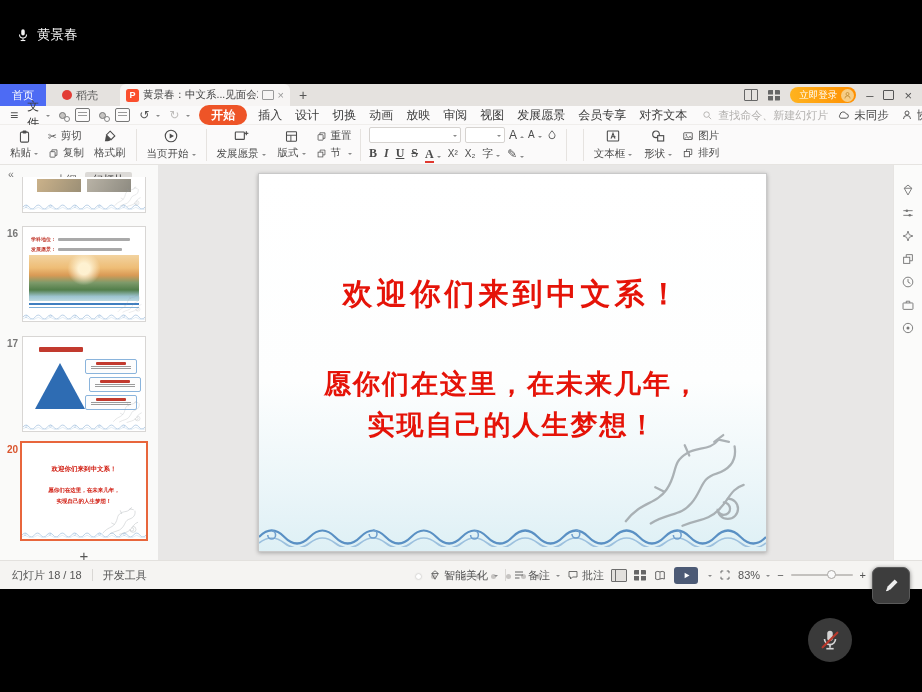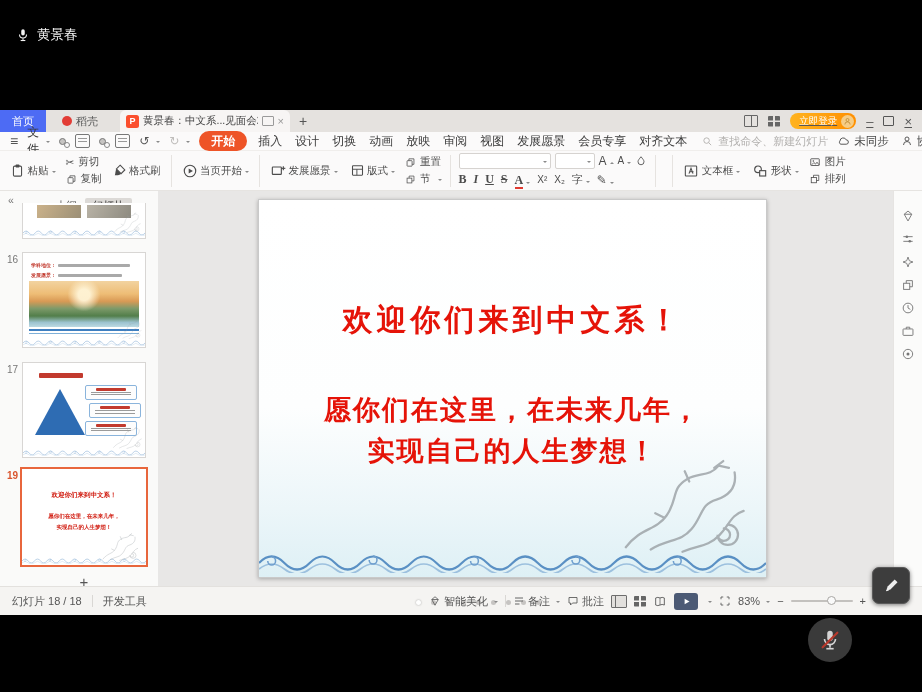--- a/index.html
+++ b/index.html
@@ -6,33 +6,33 @@
   .stage{position:relative;width:922px;height:692px;background:#000;overflow:hidden;
          font-family:"Liberation Sans","DejaVu Sans",sans-serif;-webkit-font-smoothing:antialiased;}
   .abs{position:absolute;}
   svg.i{display:inline-block;vertical-align:middle;flex:none;}
   
   .cv{display:inline-block;width:0;height:0;border:2.6px solid transparent;border-top-color:#8a8a8a;margin-left:3px;position:relative;top:2px;flex:none;}
   .cv.up{border-top-color:transparent;border-bottom-color:#8a8a8a;top:-1px;}
   
   .presenter{left:16px;top:26px;display:flex;align-items:center;gap:7px;color:#f4f4f4;font-size:13.5px;}
   
-  .win{left:0;top:110px;width:824px;height:504px;background:#fff;border-radius:12px;}
+  .win{left:0;top:84px;width:824px;height:504px;background:#fff;border-radius:12px;}
   
   .tabbar{position:absolute;left:0;top:0;width:922px;height:22px;background:#e5e2df;display:flex;align-items:stretch;font-size:11px;color:#555;}
   .tab-home{width:46px;background:#4d6bf4;color:#fff;display:flex;align-items:center;justify-content:center;}
   .tab-docer{width:68px;display:flex;align-items:center;justify-content:center;gap:4px;}
   .docer-dot{width:10px;height:10px;border-radius:50%;background:#e23c35;flex:none;}
   .tab-doc{margin-left:6px;width:158px;background:#f7f5f4;border-radius:6px 6px 0 0;display:flex;align-items:center;gap:4px;padding:0 6px;}
   .picon{width:13px;height:13px;border-radius:2.5px;background:#fb4f2e;color:#fff;font-size:9px;font-weight:bold;display:flex;align-items:center;justify-content:center;flex:none;}
   .tab-title{flex:1;font-size:10.5px;color:#444;white-space:nowrap;overflow:hidden;}
   .ghosticon{width:10px;height:8px;border:1px solid #9a9a9a;border-radius:1px;flex:none;}
   .tab-x{color:#999;font-size:11px;flex:none;}
   .tab-plus{width:26px;display:flex;align-items:center;justify-content:center;color:#555;font-size:14px;}
-  .tabbar-right{margin-left:auto;display:flex;align-items:center;gap:10px;padding-right:10px;text-decoration:underline;}
+  .tabbar-right{margin-left:auto;display:flex;align-items:center;gap:10px;padding-right:10px;}
   .wic{width:12px;height:10px;border:1.2px solid #666;border-radius:1px;position:relative;}
   .wic.split:after{content:"";position:absolute;left:6px;top:0;bottom:0;width:1.2px;background:#666;}
   .wic.grid{border:none;width:12px;height:11px;background:
      linear-gradient(#666,#666) 0 0/5px 4.5px no-repeat,linear-gradient(#666,#666) 7px 0/5px 4.5px no-repeat,
      linear-gradient(#666,#666) 0 6.5px/5px 4.5px no-repeat,linear-gradient(#666,#666) 7px 6.5px/5px 4.5px no-repeat;}
   .login{height:16px;border-radius:9px;background:linear-gradient(90deg,#ffb31f,#ff8f00);display:flex;align-items:center;gap:4px;padding:0 2px 0 9px;color:#fff;font-size:9.5px;}
   .avatar{width:13px;height:13px;border-radius:50%;background:#f6cd86;display:flex;align-items:center;justify-content:center;color:#b5802a;}
   .winbtn{color:#555;font-size:13px;line-height:1;}
   .restore{width:9px;height:8px;border:1.2px solid #555;border-radius:1px;}
   
@@ -41,38 +41,38 @@
   .mi.lines:after{content:"";position:absolute;left:2px;right:2px;top:3px;height:6px;background:repeating-linear-gradient(#999 0 1px,transparent 1px 3px);}
   .mi.dot:after{content:"";position:absolute;left:4px;top:3px;width:4px;height:4px;border:1px solid #888;border-radius:50%;}
   .menu-item{padding:0 2px;white-space:nowrap;}
   .menu-item.active{background:#ee5427;color:#fff;border-radius:10px;padding:1.5px 12px;font-weight:bold;}
   .searchbox{display:flex;align-items:center;gap:5px;color:#b2b0ae;font-size:11px;margin-left:4px;white-space:nowrap;}
   .menubar-right{margin-left:auto;display:flex;align-items:center;gap:12px;font-size:11.5px;color:#4a4a4a;white-space:nowrap;}
   .mr-item{display:flex;align-items:center;gap:4px;}
   
   .toolbar{position:absolute;left:0;top:41px;width:922px;height:40px;background:#fbfafa;border-bottom:1px solid #e6e4e1;display:flex;align-items:center;padding:0 4px;box-sizing:border-box;color:#4c4c4c;overflow:hidden;}
   .sep{width:1px;height:32px;background:#e6e3e0;margin:0 4px;flex:none;}
-  .tbb{display:flex;flex-direction:row;align-items:center;justify-content:center;gap:2.5px;padding:0 6px;font-size:10.5px;white-space:nowrap;flex:none;}
+  .tbb{display:flex;flex-direction:column;align-items:center;justify-content:center;gap:2.5px;padding:0 6px;font-size:10.5px;white-space:nowrap;flex:none;}
   .tbb .lbl{display:flex;align-items:center;}
   .stack{display:flex;flex-direction:column;justify-content:center;gap:3px;flex:none;padding:0 4px;}
   .tbs{display:flex;align-items:center;gap:4px;font-size:10.5px;height:14px;white-space:nowrap;}
   .ebox{border:1px solid #d6d3d0;border-radius:2px;background:#fff;height:14px;display:flex;align-items:center;justify-content:flex-end;padding:0 3px;}
   .fmt{font-size:12px;display:flex;align-items:center;gap:7px;height:16px;}
   .fmt b{font-family:"Liberation Serif","DejaVu Serif",serif;}
   .fmt .u{text-decoration:underline;}
   .fmt .s{text-decoration:line-through;}
   .fmt .ac{border-bottom:2.5px solid #e0392f;line-height:1;}
   .lic{height:10px;background:repeating-linear-gradient(#6f6f6f 0 1.2px,transparent 1.2px 3.2px);flex:none;}
   
   .lpanel{position:absolute;left:0;top:81px;width:158px;height:395px;background:#fafaf9;border-right:1px solid #e2e0dd;overflow:hidden;}
   .lphead{position:absolute;left:0;top:0;width:158px;height:18px;display:flex;align-items:center;font-size:10.5px;color:#555;}
   .lptab{padding:1px 8px;border-radius:2px;margin-top:12px;}
   .lptab.active{background:#dcdad7;color:#333;}
   .thumb{position:absolute;left:22px;width:124px;background:#fff;border:1px solid #d8d6d4;box-sizing:border-box;overflow:hidden;}
-  .tnum{position:absolute;left:2px;width:16px;text-align:right;font-size:10px;color:#777;}
+  .tnum{position:absolute;left:2px;width:16px;text-align:right;font-size:10px;color:#777;font-weight:bold;}
   .tnum.sel{color:#d9552e;font-weight:bold;}
   .thumb.sel{border:2px solid #e8663c;}
   .redbar{background:#c23a2e;border-radius:1px;}
   .graybar{background:#a9a9a9;border-radius:1px;}
   .pyr{width:0;height:0;border-left:25px solid transparent;border-right:25px solid transparent;border-bottom:46px solid #2e6cb3;}
   .pbox{position:absolute;width:50px;height:13px;border:1px solid #8ab4dc;border-radius:2px;background:#fdfdfd;}
   .pbox i{display:block;margin:2px auto 1px;width:60%;height:2.5px;background:#c23a2e;border-radius:1px;}
   .pbox em{display:block;margin:0 auto;width:80%;height:4px;background:repeating-linear-gradient(#9b9b9b 0 1px,transparent 1px 2.5px);}
   .addslide{position:absolute;left:22px;width:124px;text-align:center;font-size:15px;color:#555;}
   .canvas{position:absolute;left:158px;top:81px;width:735px;height:395px;background:#e8e7e6;}
@@ -541,21 +541,21 @@
             <em></em>
           </div>
         <svg class="abs" style="left:0;top:84px" width="122" height="9" viewBox="0 0 520 30" preserveAspectRatio="none" opacity="0.7">
             <use href="#s-waves"></use>
           </svg>
         <svg class="abs" style="right:0;top:62px" width="34" height="24" viewBox="0 0 120 90" opacity="0.6">
             <use href="#s-dragon"></use>
           </svg>
       </div>
 
-      <div class="tnum sel" style="top:279px">19</div>
+      <div class="tnum sel" style="top:279px">20</div>
       <div class="thumb sel" style="top:276px;left:20px;width:128px;height:100px">
         <div class="abs" style="left:0;top:22px;width:100%;text-align:center;font-size:6.5px;font-weight:bold;color:#d0180c;white-space:nowrap">欢迎你们来到中文系！</div>
         <div class="abs" style="left:0;top:44px;width:100%;text-align:center;font-size:5.5px;font-weight:bold;color:#d0180c;white-space:nowrap">愿你们在这里，在未来几年，</div>
         <div class="abs" style="left:0;top:55px;width:100%;text-align:center;font-size:5.5px;font-weight:bold;color:#d0180c;white-space:nowrap">实现自己的人生梦想！</div>
         <svg class="abs" style="left:0;top:86px" width="124" height="9" viewBox="0 0 520 30" preserveAspectRatio="none" opacity="0.7">
             <use href="#s-waves"></use>
           </svg>
         <svg class="abs" style="right:2px;top:62px" width="46" height="30" viewBox="0 0 120 90" opacity="0.65">
             <use href="#s-dragon"></use>
           </svg>

